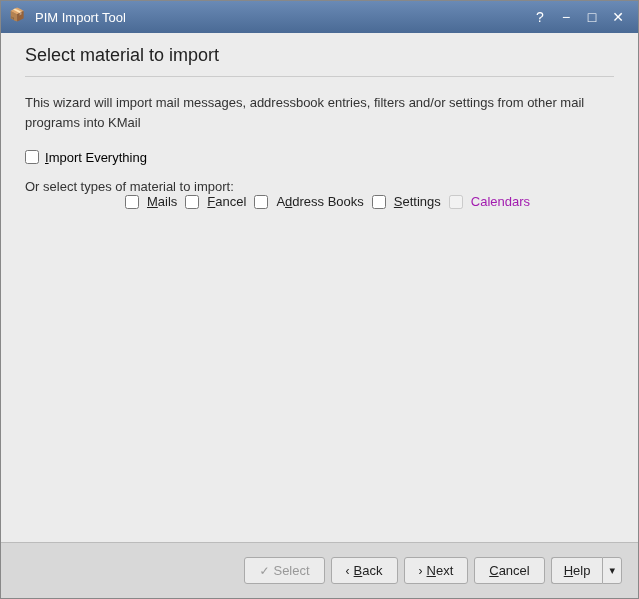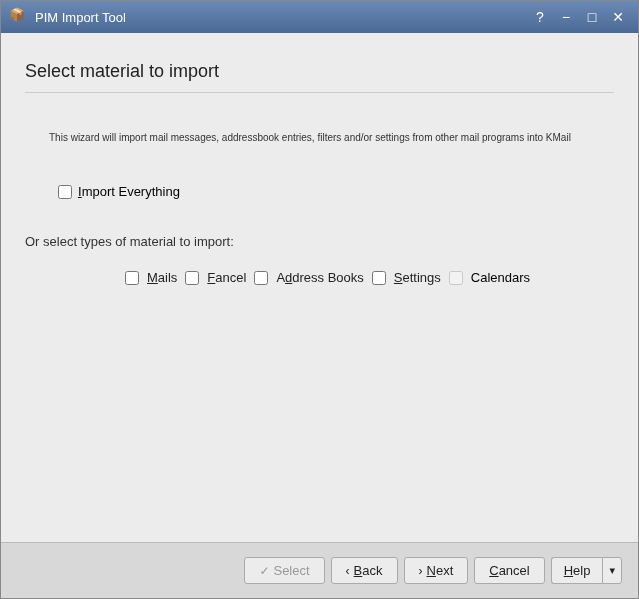--- a/index.html
+++ b/index.html
@@ -60,53 +60,50 @@
       cursor: pointer;
       width: 24px;
       height: 24px;
       display: flex;
       align-items: center;
       justify-content: center;
       border-radius: 3px;
     }
     .content-area {
       flex: 1;
-      padding: 28px 24px 10px 24px;
+      padding: 12px 24px 10px 24px;
       display: flex;
       flex-direction: column;
       background: #ececec;
-      gap: 21px;
     }
     .page-title {
       font-size: 18px;
       font-weight: normal;
       color: #222;
       margin-bottom: 16px;
       padding-bottom: 10px;
       border-bottom: 1px solid #ccc;
     }
     .description {
       color: #333;
       line-height: 1.5;
       margin-bottom: 18px;
-      font-size: 10px;
-      margin-left: 24px;
+      font-size: 13px;
     }
     .import-everything-row {
       display: flex;
       align-items: center;
       gap: 6px;
       margin-bottom: 14px;
     }
     .checkbox-label {
       display: flex;
-      align-items: center;
+      align-items: flex-start;
       gap: 6px;
       cursor: pointer;
-      margin-left: 33px;
     }
     .checkbox-native {
       width: 14px;
       height: 14px;
       accent-color: #4a6a95;
       cursor: pointer;
     }
     .select-types-label {
       color: #333;
       margin-bottom: 0;
@@ -122,21 +119,21 @@
       display: flex;
       align-items: center;
       gap: 8px;
     }
     .option-label {
       font-size: 13px;
       color: #222;
       cursor: pointer;
     }
     .option-label.disabled {
-      color: #000000;
+      color: #a21caf;
       cursor: default;
     }
     .spacer { flex: 1; }
     .footer {
       background: #d8d8d8;
       border-top: 1px solid #bbb;
       height: 56px;
       display: flex;
       align-items: center;
       justify-content: flex-end;

